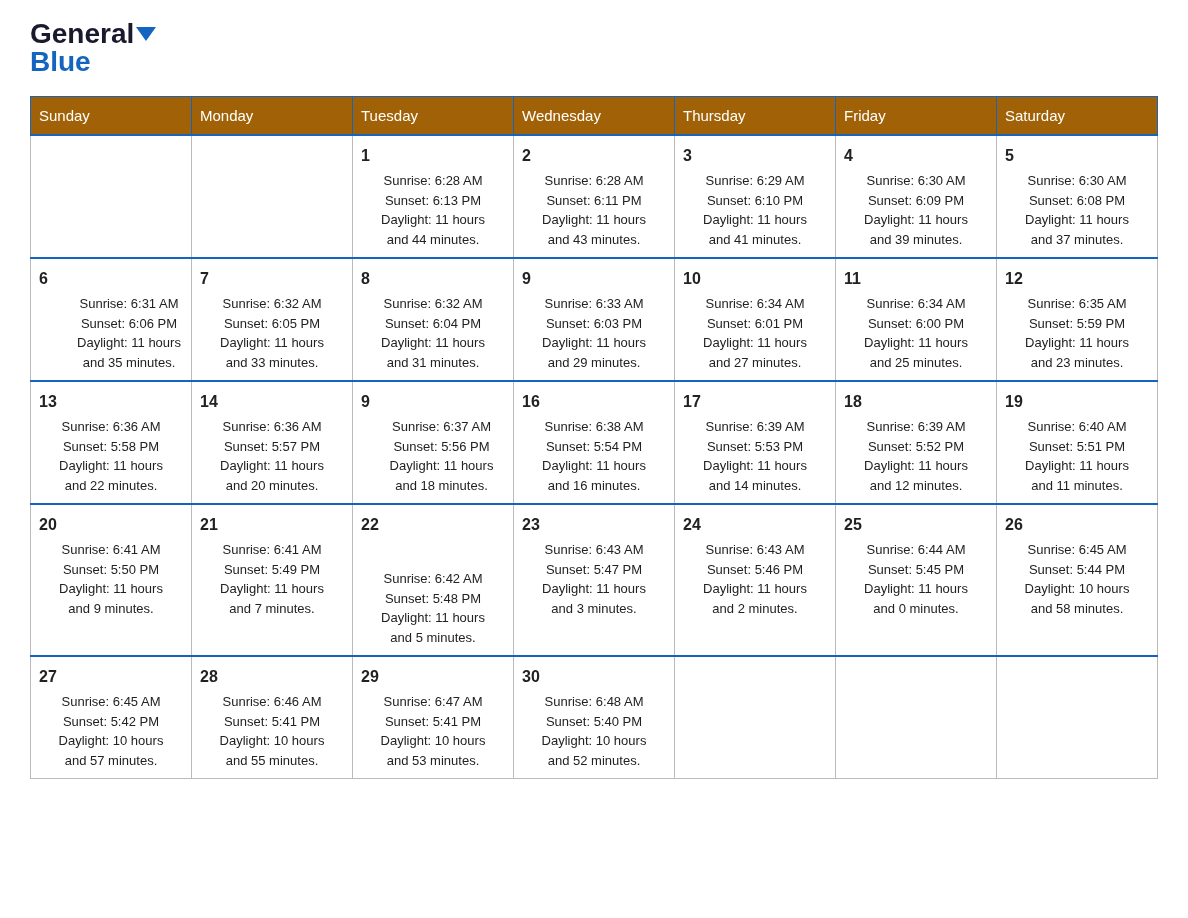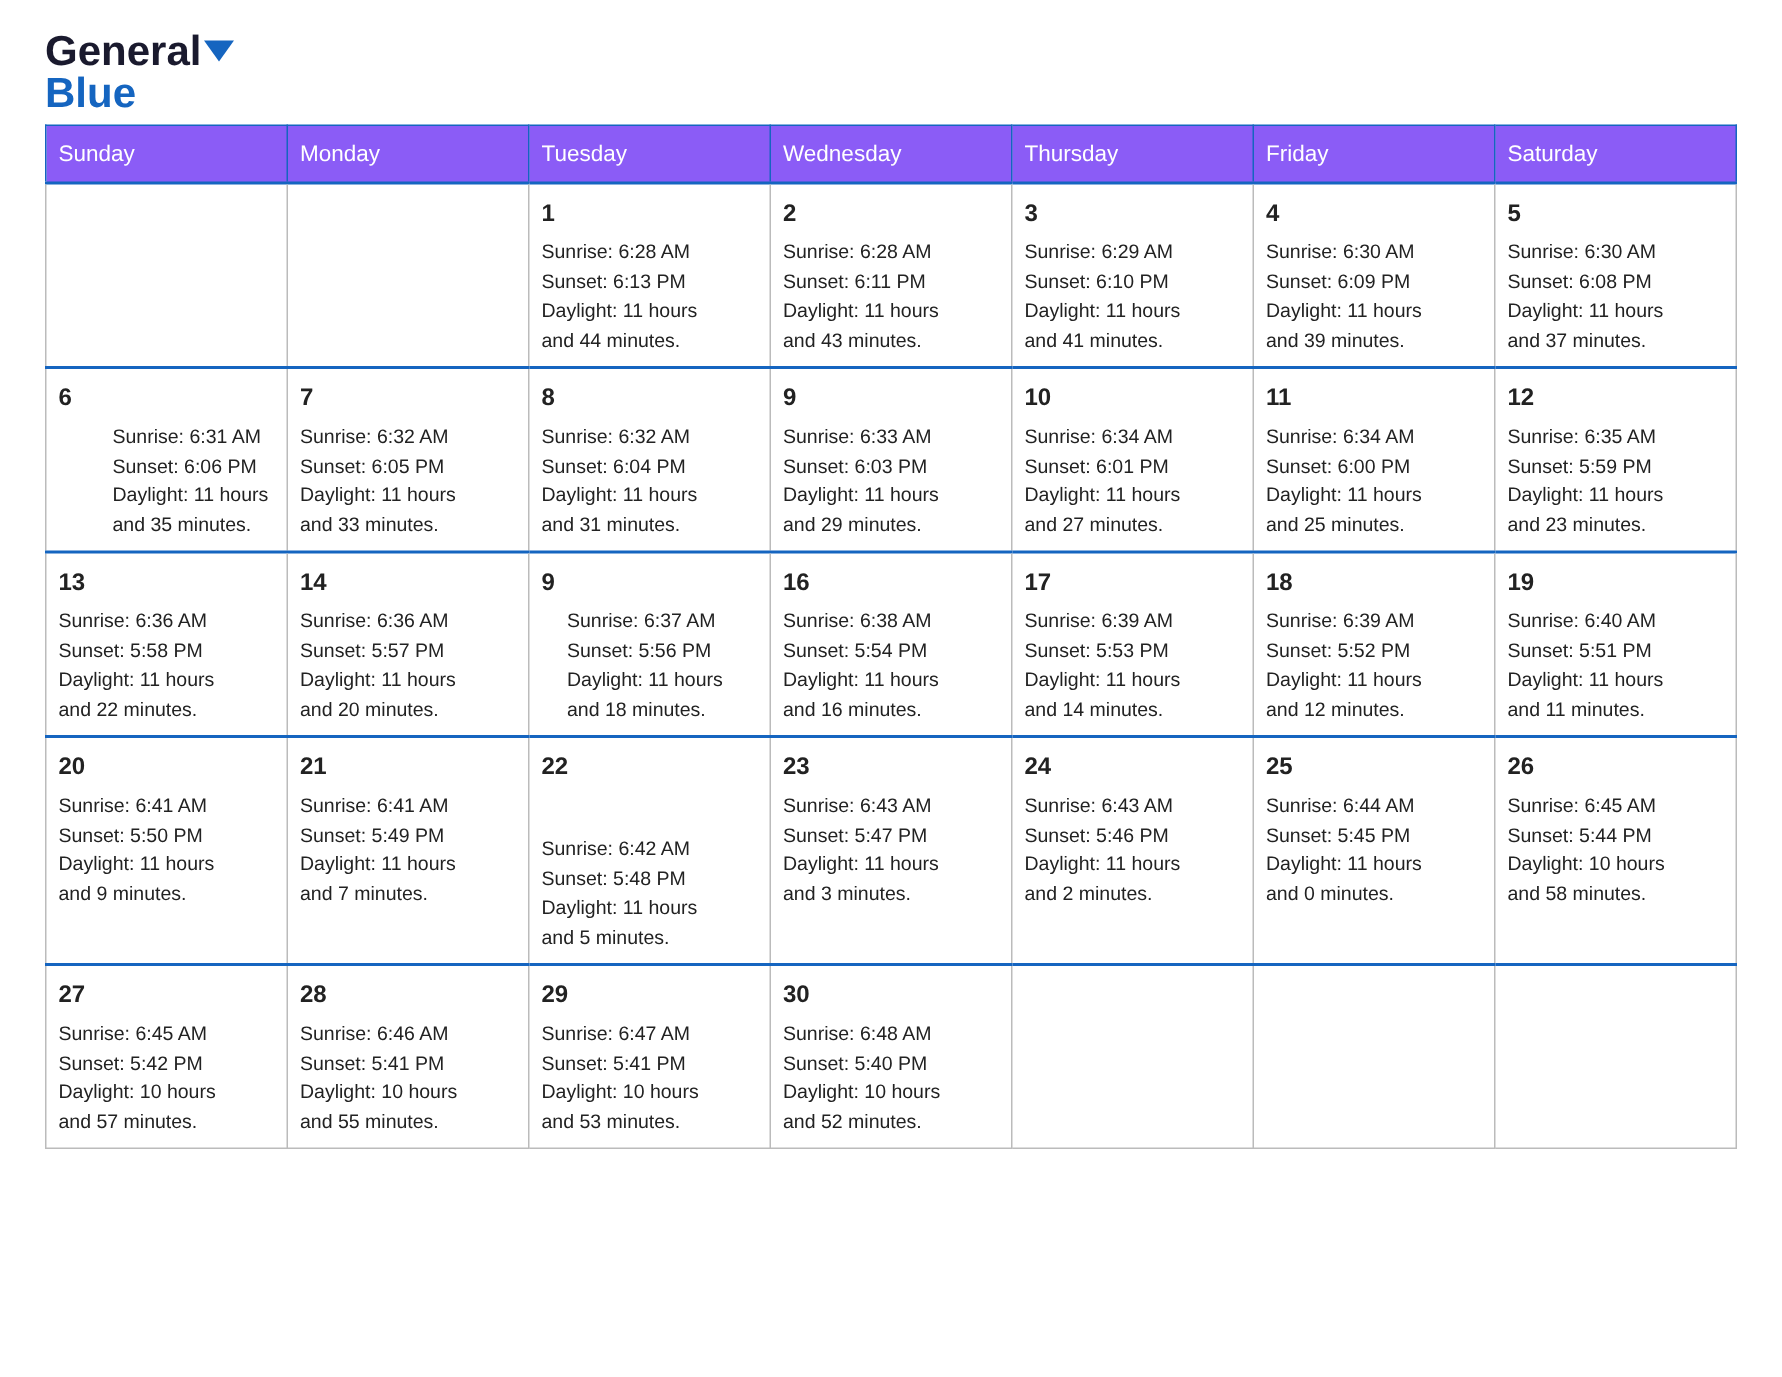--- a/index.html
+++ b/index.html
@@ -8,21 +8,21 @@
       background: #fff;
       color: #222;
       width: 1188px;
       min-height: 918px;
       padding: 20px 30px;
     }
     .header {
       display: flex;
       justify-content: flex-start;
       align-items: flex-start;
-      margin-bottom: 7px;
+      margin-bottom: 20px;
     }
     .logo {
       display: flex;
       flex-direction: column;
       align-items: flex-start;
     }
     .logo-text-general {
       font-size: 28px;
       font-weight: bold;
       color: #1a1a2e;
@@ -61,21 +61,21 @@
       font-size: 20px;
       font-weight: normal;
       color: #444;
     }
     table {
       width: 100%;
       border-collapse: collapse;
       table-layout: fixed;
     }
     thead tr th {
-      background-color: #8b5cf6;
+      background-color: #a16207;
       color: #fff;
       padding: 10px 8px;
       font-size: 15px;
       font-weight: normal;
       text-align: left;
       border: 1px solid #1565c0;
     }
     tbody tr td {
       vertical-align: top;
       padding: 8px 8px;
@@ -88,20 +88,21 @@
     .day-number {
       font-size: 16px;
       font-weight: bold;
       color: #222;
       display: block;
       margin-bottom: 3px;
     }
     .day-info {
       color: #222;
       font-size: 13px;
+      text-align: center;
     }
     tbody tr td.empty {
       border-top: 2px solid #1565c0;
     }
   </style>
 </head>
 <body>
 
 <div class="header">
   <div class="logo">

